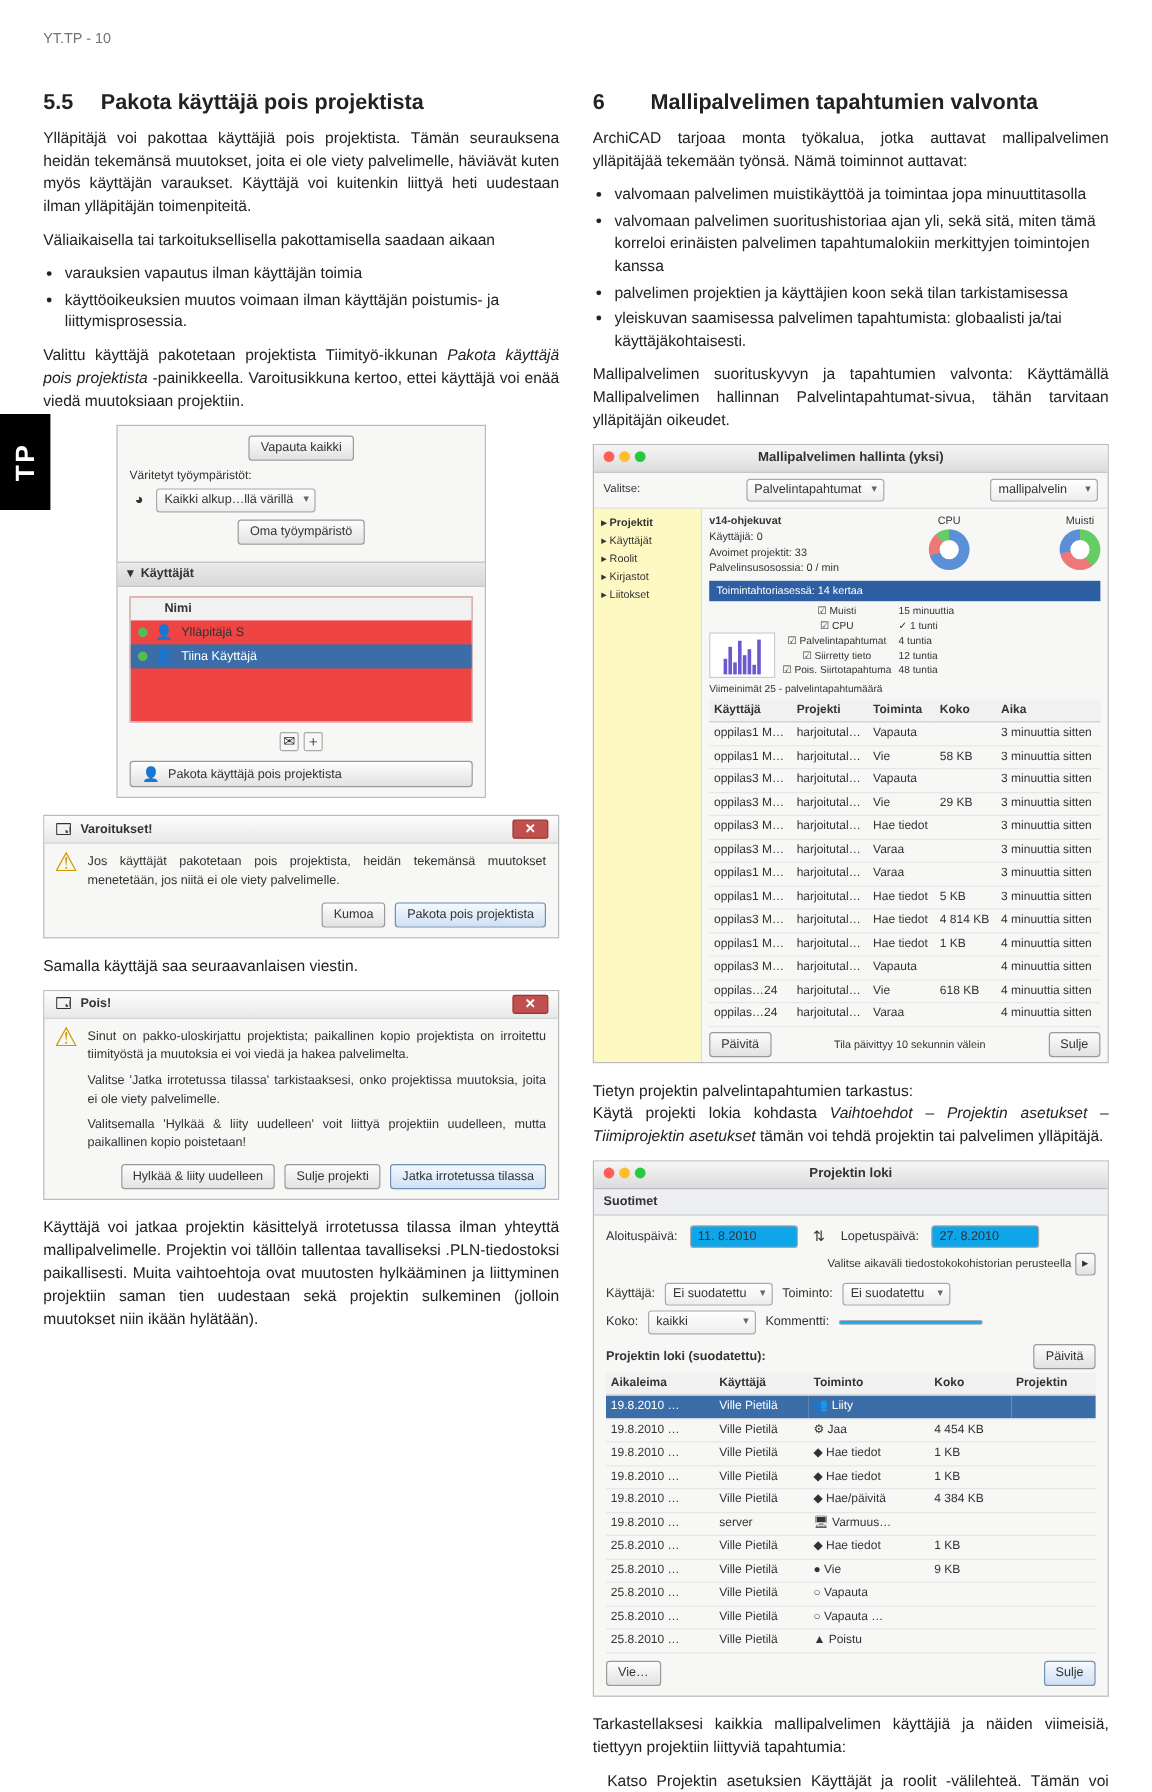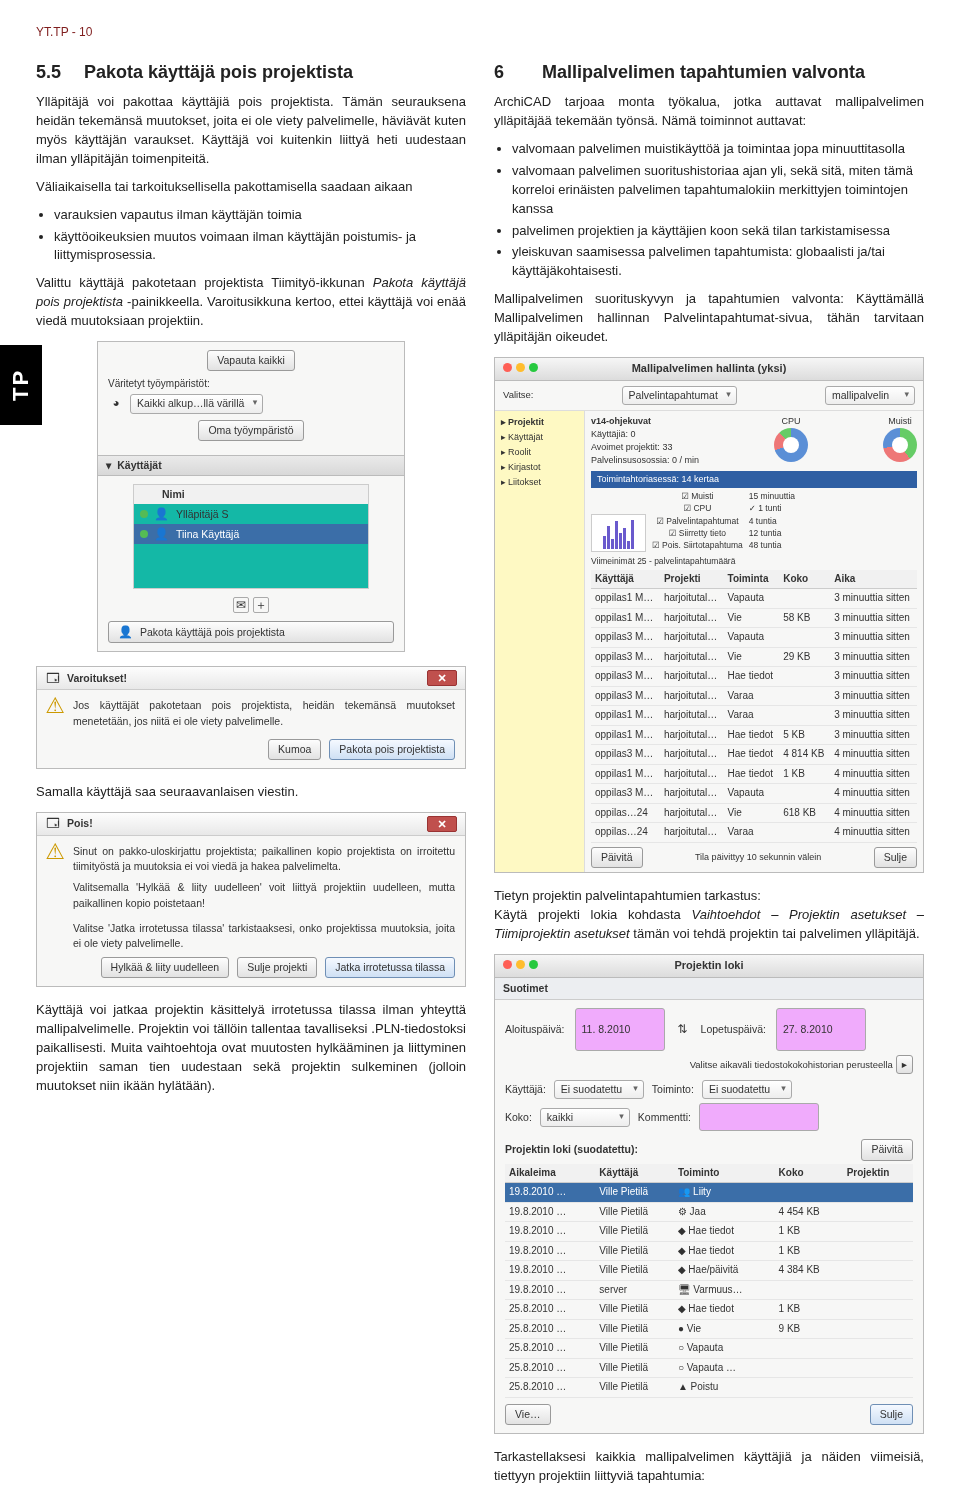--- a/index.html
+++ b/index.html
@@ -8,22 +8,22 @@
     font-size: 13px;
     line-height: 1.45;
     color: #222;
     background: #fff;
     width: 960px;
     padding: 24px 36px 36px 36px;
     position: relative;
   }
   .page-header {
     font-size: 12px;
-    color: #7f1d1d;
-    margin-bottom: 18px;
+    color: #737373;
+    margin-bottom: 31px;
   }
   .side-tab {
     position: absolute;
     left: 0;
     top: 345px;
     width: 42px;
     height: 80px;
     background: #000;
     color: #fff;
     font-weight: bold;
@@ -101,35 +101,35 @@
   .table-like th { background:#f1f1f1; font-weight:600; border-bottom:1px solid #ccc; }
   .sel-row { background:#3b6ea8; color:#fff; }
 
   
   .tw-panel { width: 308px; margin: 10px auto 14px; }
   .tw-panel .section-label {
     background:linear-gradient(#eaeaea,#d8d8d8);
     border:1px solid #bbb; border-left:0; border-right:0;
     padding:2px 8px; font-weight:600; font-size:10.5px;
   }
-  .tw-list { background:#14b8a6; border:1px solid #ccc; margin:4px 25px 8px; }
+  .tw-list { background:#ef4444; border:1px solid #ccc; margin:4px 0 8px; }
   .tw-list .rowi { padding:2px 6px; display:flex; align-items:center; gap:6px; }
   .tw-list .hl { background:#3b6ea8; color:#fff; }
   .status-dot { width:8px; height:8px; border-radius:50%; background:#5b5; display:inline-block; }
 
   .combo {
     background: linear-gradient(#fff,#ededed);
     border:1px solid #aaa; border-radius:3px;
     padding:1px 18px 1px 6px; font-size:10.5px; position:relative;
     display:inline-block; min-width:90px;
   }
   .combo::after { content:"▾"; position:absolute; right:5px; top:1px; font-size:9px; color:#666; }
   .input-mini {
-    background:#f0abfc; border:1px solid #aaa; border-radius:3px;
-    padding:13px 6px; font-size:10.5px; display:inline-block; min-width:90px;
+    background:#0ea5e9; border:1px solid #aaa; border-radius:3px;
+    padding:1px 6px; font-size:10.5px; display:inline-block; min-width:90px;
   }
 
   .mac-titlebar {
     background: linear-gradient(#f6f6f6,#dcdcdc);
     border-bottom:1px solid #bbb;
     padding:3px 8px; text-align:center; font-weight:600; font-size:11px;
     position:relative;
   }
   .mac-dots { position:absolute; left:8px; top:5px; display:flex; gap:4px; }
   .mac-dots span { width:9px; height:9px; border-radius:50%; display:block; }
@@ -253,22 +253,22 @@
       <span class="row-h">
             <span class="glyph">🗔</span>
             <span>Pois!</span>
           </span>
       <span class="close-x">✕</span>
     </div>
     <div class="inner" style="display:flex;gap:10px;align-items:flex-start;">
       <span class="glyph" style="font-size:22px;color:#c90;">⚠</span>
       <div style="flex:1;">
         <p style="margin-bottom:6px;">Sinut on pakko-uloskirjattu projektista; paikallinen kopio projektista on irroitettu tiimityöstä ja muutoksia ei voi viedä ja hakea palvelimelta.</p>
+        <p style="margin-bottom:6px;">Valitse 'Jatka irrotetussa tilassa' tarkistaaksesi, onko projektissa muutoksia, joita ei ole viety palvelimelle.</p>
         <p style="margin-bottom:10px;">Valitsemalla 'Hylkää &amp; liity uudelleen' voit liittyä projektiin uudelleen, mutta paikallinen kopio poistetaan!</p>
-        <p style="margin-bottom:6px;">Valitse 'Jatka irrotetussa tilassa' tarkistaaksesi, onko projektissa muutoksia, joita ei ole viety palvelimelle.</p>
         <div style="display:flex; gap:8px; justify-content:flex-end; flex-wrap:wrap;">
           <span class="mini-btn">Hylkää &amp; liity uudelleen</span>
           <span class="mini-btn">Sulje projekti</span>
           <span class="mini-btn primary">Jatka irrotetussa tilassa</span>
         </div>
       </div>
     </div>
   </div>
 
   <p>Käyttäjä voi jatkaa projektin käsittelyä irrotetussa tilassa ilman yhteyttä mallipalvelimelle. Projektin voi tällöin tallentaa tavalliseksi .PLN-tiedostoksi paikallisesti. Muita vaihtoehtoja ovat muutosten hylkääminen ja liittyminen projektiin saman tien uudestaan sekä projektin sulkeminen (jolloin muutokset niin ikään hylätään).</p>

